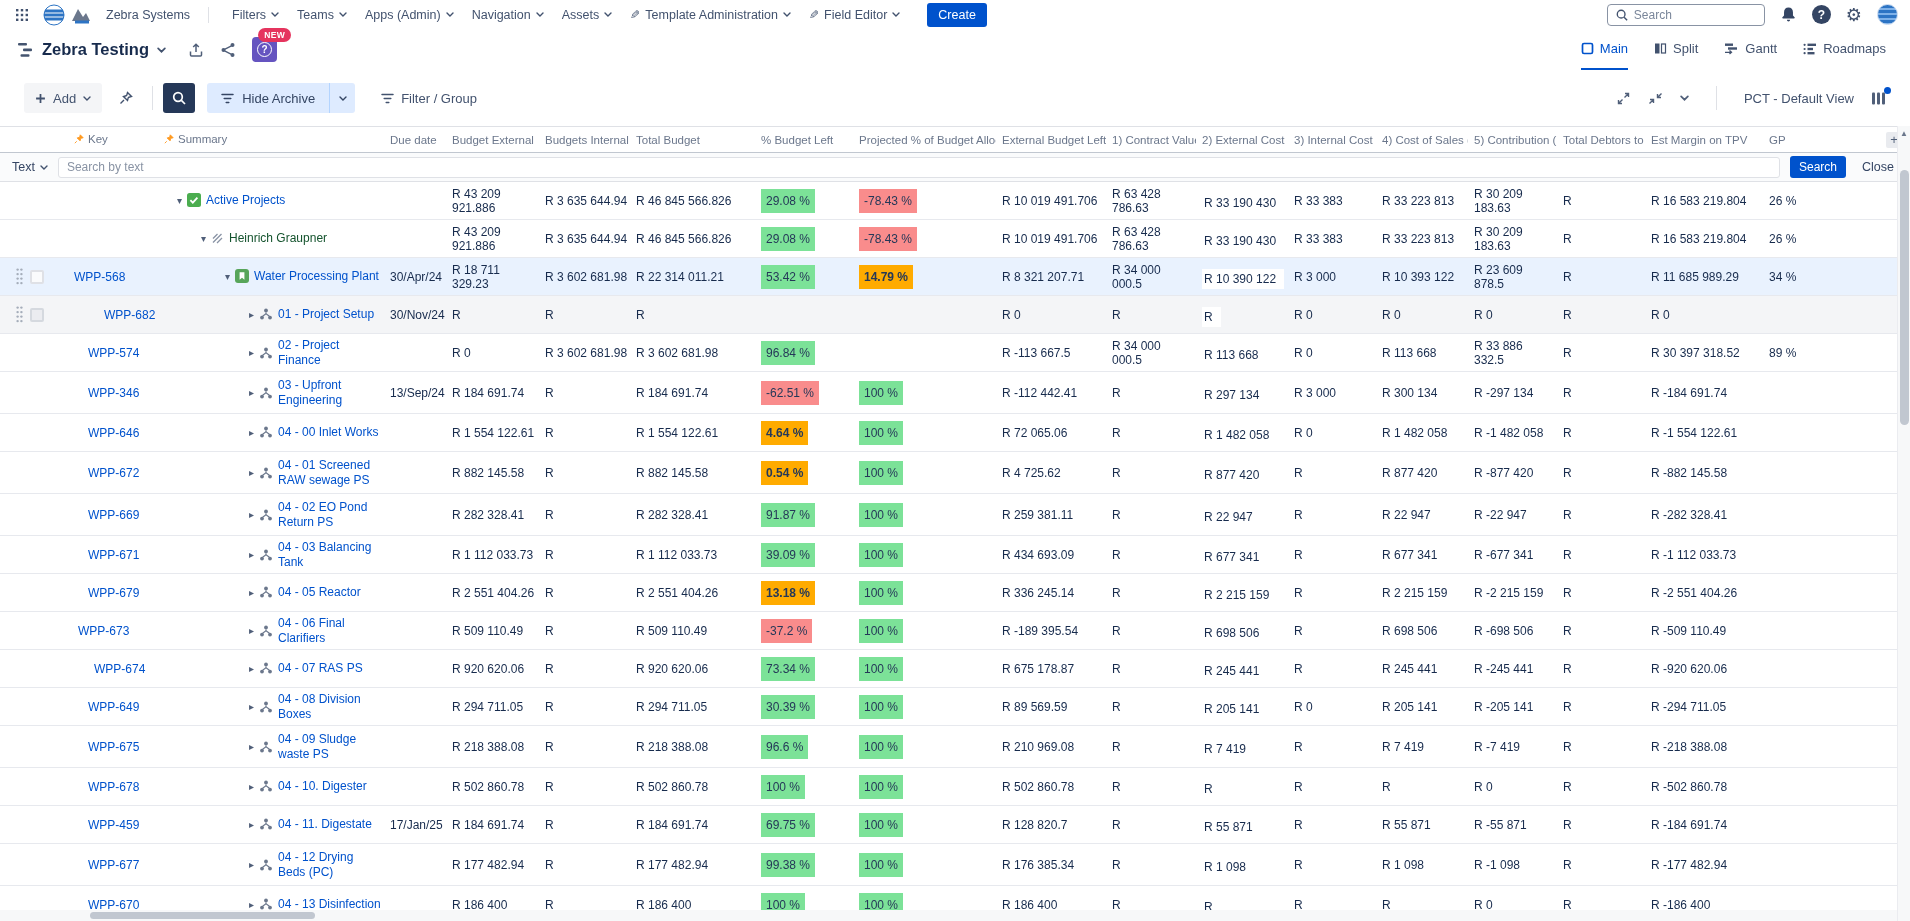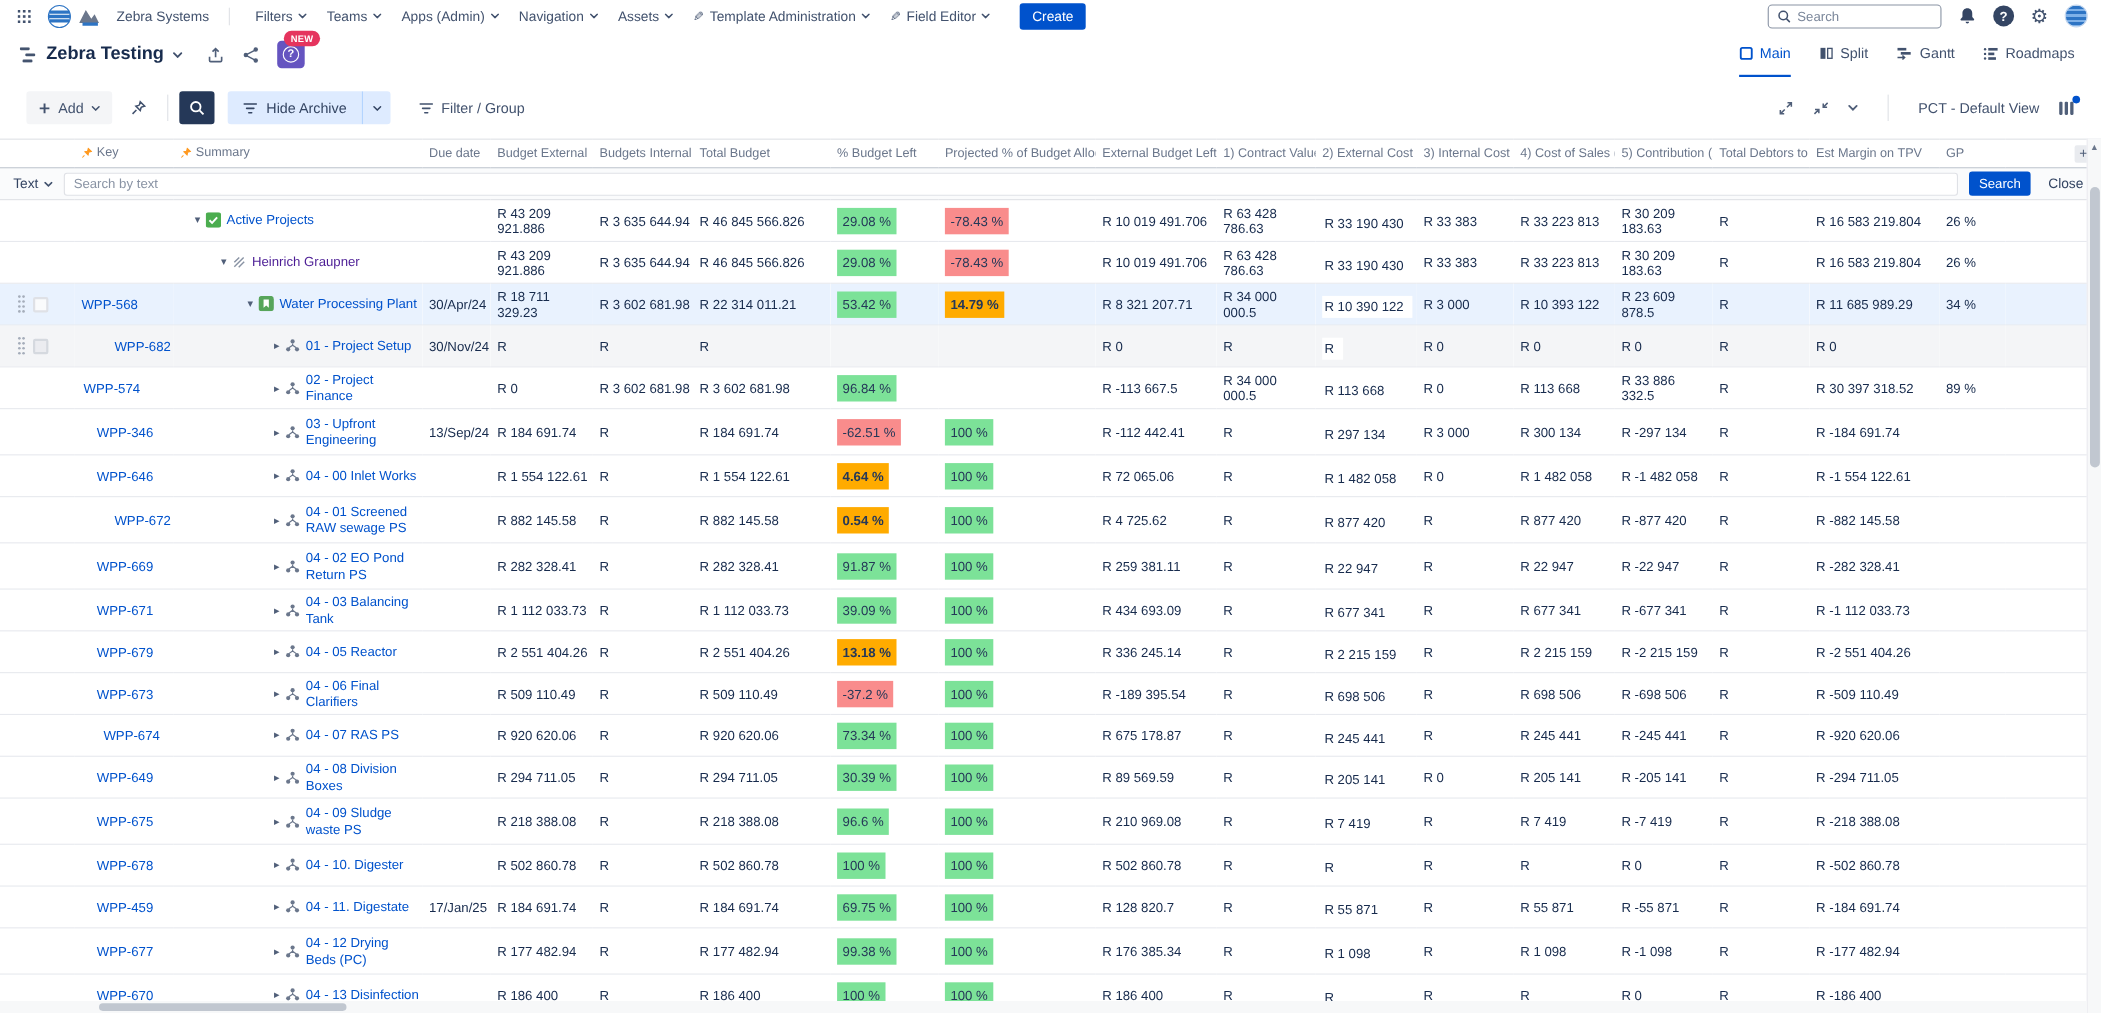--- a/index.html
+++ b/index.html
@@ -67,21 +67,21 @@
   th .pin-lbl { display:inline-flex; align-items:center; gap:4px; }
   td { font-size:12px; color:#172B4D; padding:2px 2px 2px 6px; vertical-align:middle; border-bottom:1px solid #E7E9EE; overflow:hidden; background:#fff; }
   tr.selected td { background:#E9F2FE; }
   tr.dimmed td { background:#F4F5F7; }
   .key-link { color:#0052CC; text-decoration:none; cursor:pointer; }
   .sum-cell { display:flex; align-items:center; }
   .indent { flex:none; }
   .exp { flex:none; width:15px; color:#505F79; font-size:10px; cursor:pointer; text-align:center; }
   .sicon { flex:none; display:flex; align-items:center; margin-right:5px; }
   .sum-link { color:#0052CC; text-decoration:none; cursor:pointer; line-height:1.2; }
-  .sum-link.plain { color:#4c1d95; }
+  .sum-link.plain { color:#14532d; }
   .chip { display:inline-block; padding:5px 5px; font-size:12px; color:#253858; }
   .chip.green { background:#7CE298; }
   .chip.red { background:#F98C8C; }
   .chip.orange { background:#FFAB00;font-weight:bold; }
   .patch { background:#fff; display:inline-block; padding:3px 8px 3px 2px; position:relative; top:2px; }
   .drag-dots { display:inline-flex; margin:0 7px 0 10px; vertical-align:middle; }
   .cbox { display:inline-block; width:14px; height:14px; border:2px solid #DFE1E6; border-radius:2px; background:#FAFBFC; vertical-align:middle; cursor:pointer; }
   tr.dimmed .cbox { background:#EBECF0; border-color:#D5D9DF; }
   .add-col-btn { width:16px; height:16px; background:#E9EBEF; color:#505F79; font-size:13px; line-height:15px; text-align:center; border-radius:2px; float:right; margin-right:4px; cursor:pointer; }
 
@@ -592,21 +592,21 @@
             <td>R 0</td>
             <td>R 0</td>
             <td>R 0</td>
             <td>R</td>
             <td>R 0</td>
             <td></td>
             <td></td>
           </tr>
           <tr class="" style="height: 38px;">
             <td></td>
-            <td><a class="key-link" style="margin-left:2px">WPP-574</a></td>
+            <td><a class="key-link" style="margin-left:14px">WPP-574</a></td>
             <td>
               <span class="sum-cell">
                 <span class="indent" style="width:80px"></span>
                 <span class="exp">▸</span>
                 <span class="sicon">
                   <svg width="14" height="14" viewBox="0 0 14 14">
                     <circle cx="7" cy="3.4" r="1.9" fill="#6B778C"></circle>
                     <circle cx="3" cy="10.6" r="1.9" fill="#6B778C"></circle>
                     <circle cx="11" cy="10.6" r="1.9" fill="#6B778C"></circle>
                     <path d="M7 5.3v1.5M7 6.8L3.6 9.2M7 6.8l3.4 2.4" stroke="#6B778C" stroke-width="1.1" fill="none"></path>
@@ -697,21 +697,21 @@
             <td>R 0</td>
             <td>R 1 482 058</td>
             <td>R -1 482 058</td>
             <td>R</td>
             <td>R -1 554 122.61</td>
             <td></td>
             <td></td>
           </tr>
           <tr class="" style="height: 42px;">
             <td></td>
-            <td><a class="key-link" style="margin-left:30px">WPP-672</a></td>
+            <td><a class="key-link" style="margin-left:14px">WPP-672</a></td>
             <td>
               <span class="sum-cell">
                 <span class="indent" style="width:80px"></span>
                 <span class="exp">▸</span>
                 <span class="sicon">
                   <svg width="14" height="14" viewBox="0 0 14 14">
                     <circle cx="7" cy="3.4" r="1.9" fill="#6B778C"></circle>
                     <circle cx="3" cy="10.6" r="1.9" fill="#6B778C"></circle>
                     <circle cx="11" cy="10.6" r="1.9" fill="#6B778C"></circle>
                     <path d="M7 5.3v1.5M7 6.8L3.6 9.2M7 6.8l3.4 2.4" stroke="#6B778C" stroke-width="1.1" fill="none"></path>
@@ -837,21 +837,21 @@
             <td>R</td>
             <td>R 2 215 159</td>
             <td>R -2 215 159</td>
             <td>R</td>
             <td>R -2 551 404.26</td>
             <td></td>
             <td></td>
           </tr>
           <tr class="" style="height: 38px;">
             <td></td>
-            <td><a class="key-link" style="margin-left:14px">WPP-673</a></td>
+            <td><a class="key-link" style="margin-left:4px">WPP-673</a></td>
             <td>
               <span class="sum-cell">
                 <span class="indent" style="width:80px"></span>
                 <span class="exp">▸</span>
                 <span class="sicon">
                   <svg width="14" height="14" viewBox="0 0 14 14">
                     <circle cx="7" cy="3.4" r="1.9" fill="#6B778C"></circle>
                     <circle cx="3" cy="10.6" r="1.9" fill="#6B778C"></circle>
                     <circle cx="11" cy="10.6" r="1.9" fill="#6B778C"></circle>
                     <path d="M7 5.3v1.5M7 6.8L3.6 9.2M7 6.8l3.4 2.4" stroke="#6B778C" stroke-width="1.1" fill="none"></path>

